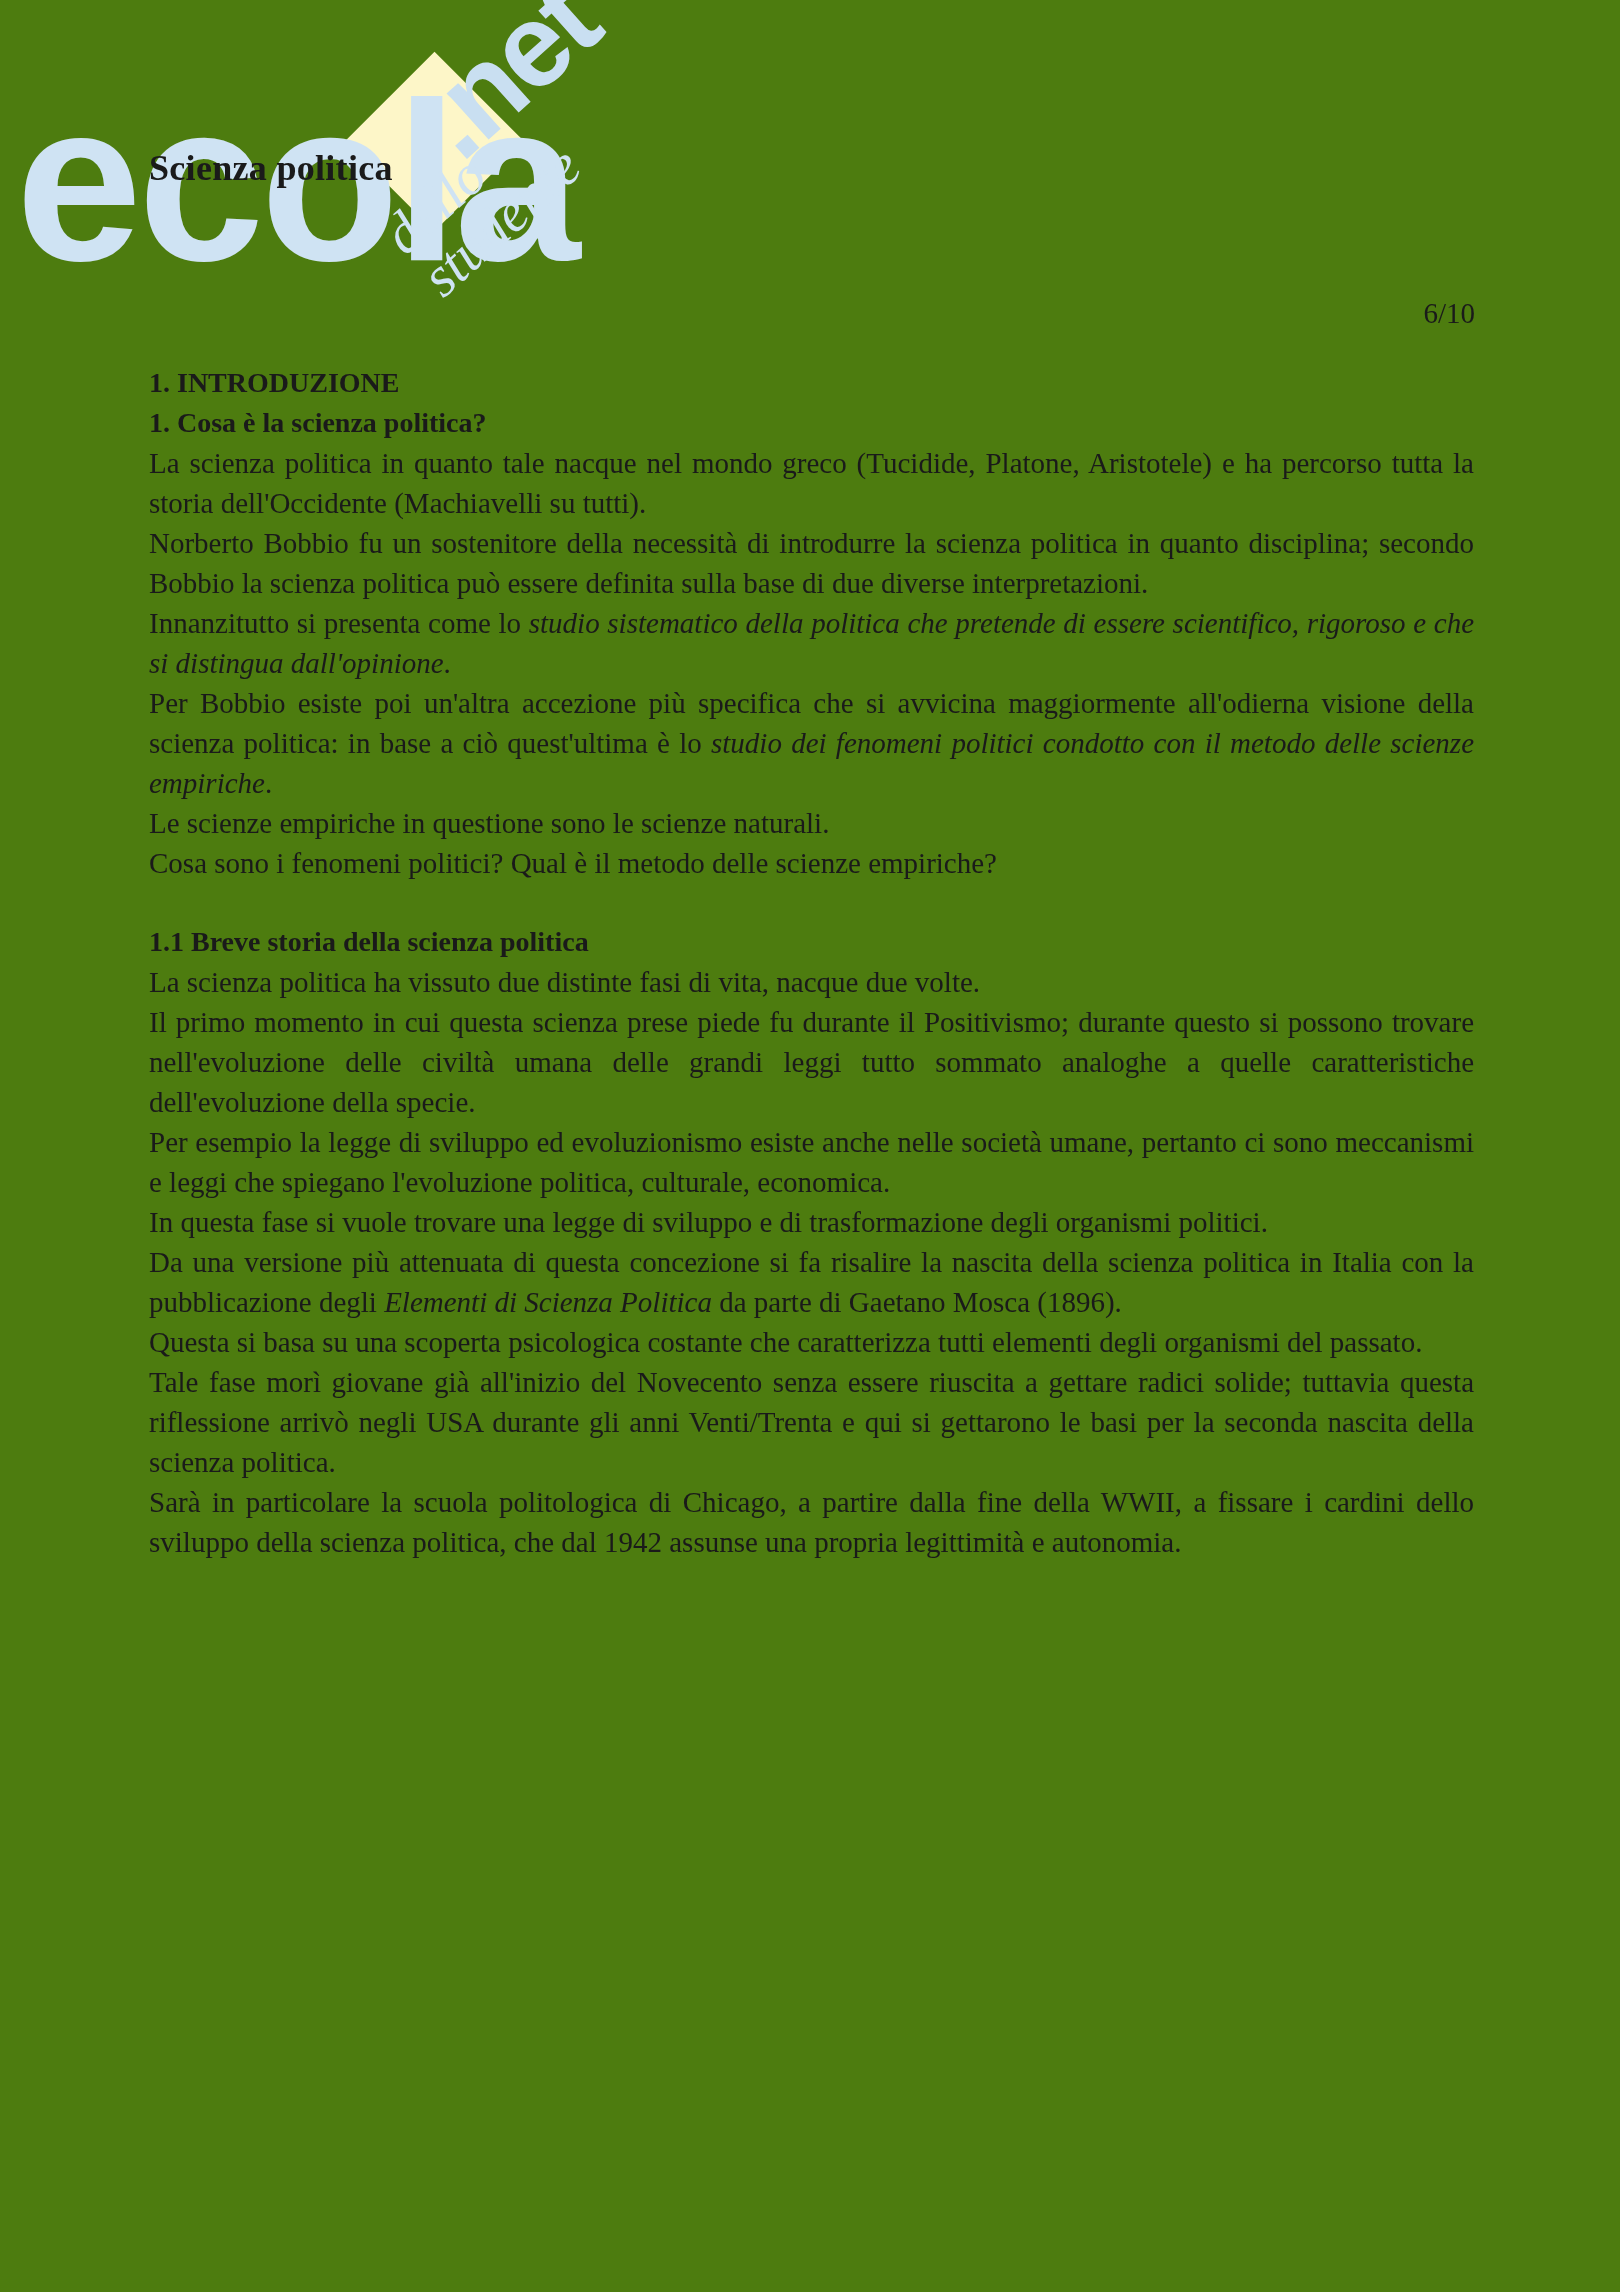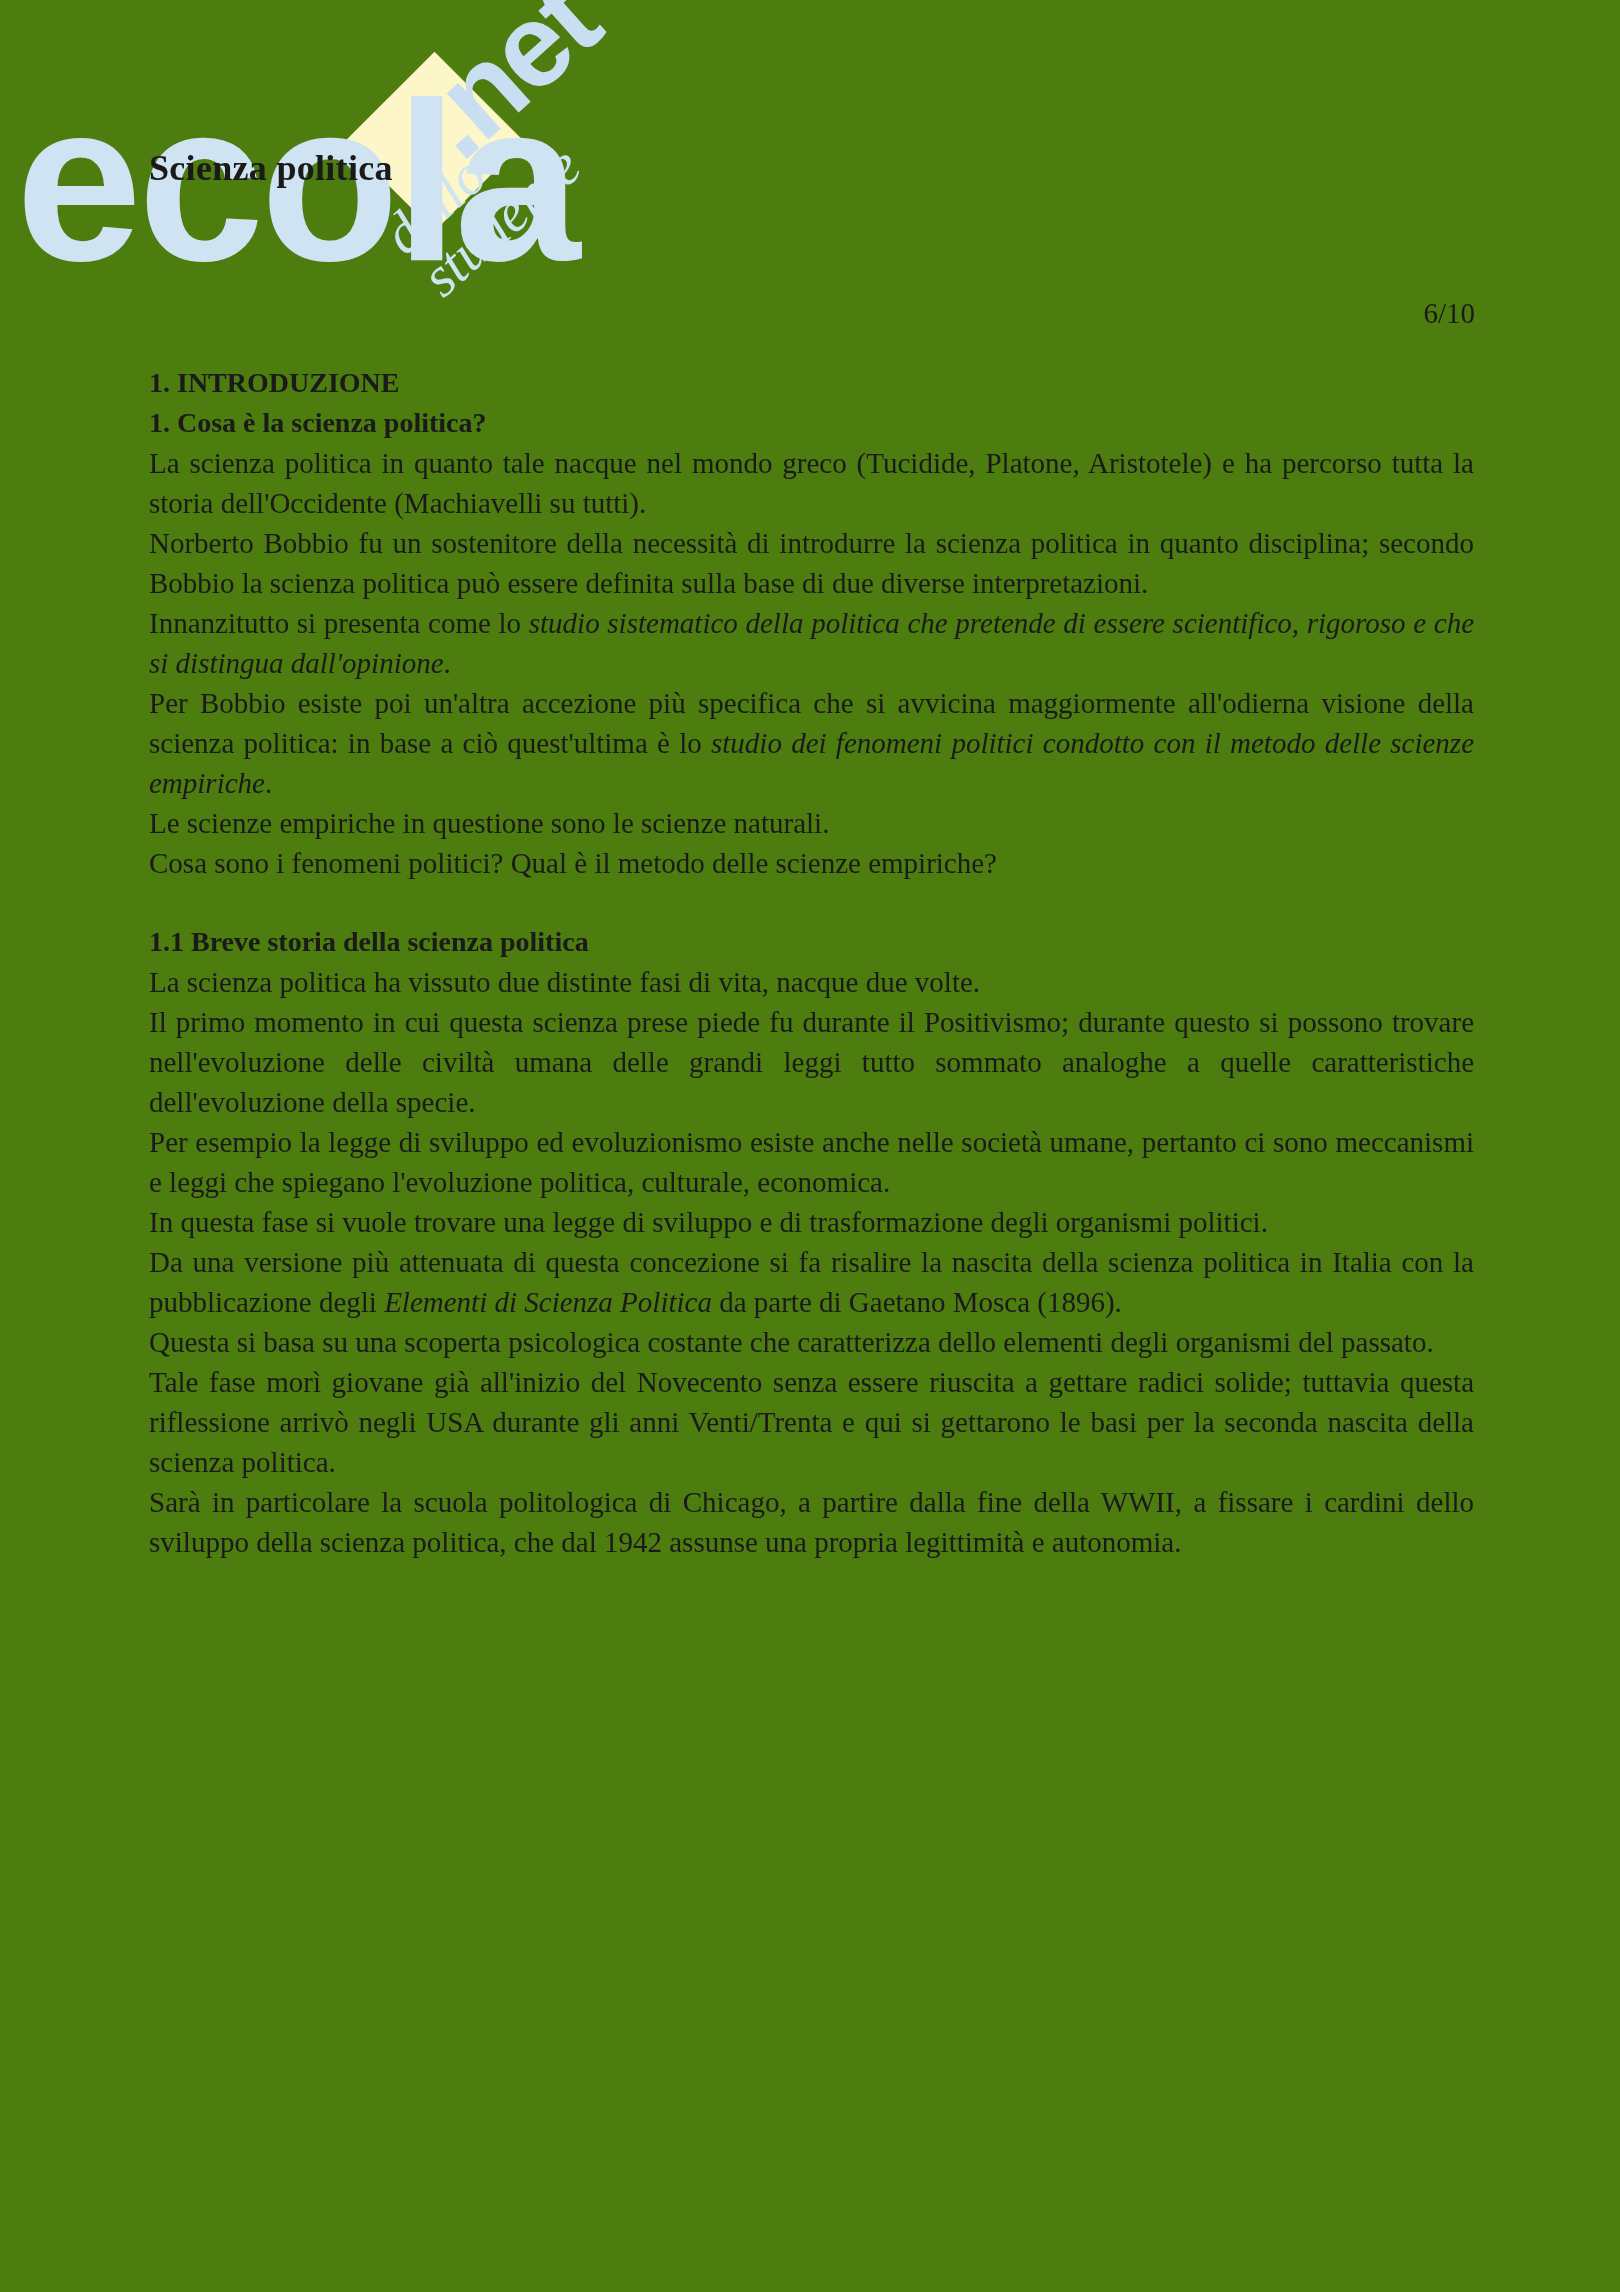--- a/index.html
+++ b/index.html
@@ -160,20 +160,20 @@
 
       <h3 class="h-sub">1.1 Breve storia della scienza politica</h3>
 
       <p class="para nojust">La scienza politica ha vissuto due distinte fasi di vita, nacque due volte.</p>
       <p class="para">Il primo momento in cui questa scienza prese piede fu durante il Positivismo; durante questo si possono trovare nell'evoluzione delle civiltà umana delle grandi leggi tutto sommato analoghe a quelle caratteristiche dell'evoluzione della specie.</p>
       <p class="para">Per esempio la legge di sviluppo ed evoluzionismo esiste anche nelle società umane, pertanto ci sono meccanismi e leggi che spiegano l'evoluzione politica, culturale, economica.</p>
       <p class="para">In questa fase si vuole trovare una legge di sviluppo e di trasformazione degli organismi politici.</p>
 
       <p class="para"><span>Da una versione più attenuata di questa concezione si fa risalire la nascita della scienza politica in Italia con la pubblicazione degli </span><span class="it">Elementi di Scienza Politica</span><span> da parte di Gaetano Mosca (1896).</span></p>
 
-      <p class="para">Questa si basa su una scoperta psicologica costante che caratterizza dello elementi degli organismi del passato.</p>
+      <p class="para">Questa si basa su una scoperta psicologica costante che caratterizza tutti elementi degli organismi del passato.</p>
       <p class="para">Tale fase morì giovane già all'inizio del Novecento senza essere riuscita a gettare radici solide; tuttavia questa riflessione arrivò negli USA durante gli anni Venti/Trenta e qui si gettarono le basi per la seconda nascita della scienza politica.</p>
       <p class="para">Sarà in particolare la scuola politologica di Chicago, a partire dalla fine della WWII, a fissare i cardini dello sviluppo della scienza politica, che dal 1942 assunse una propria legittimità e autonomia.</p>
 
     </div>
   </div>
 </div>
 
 
 </body></html>

